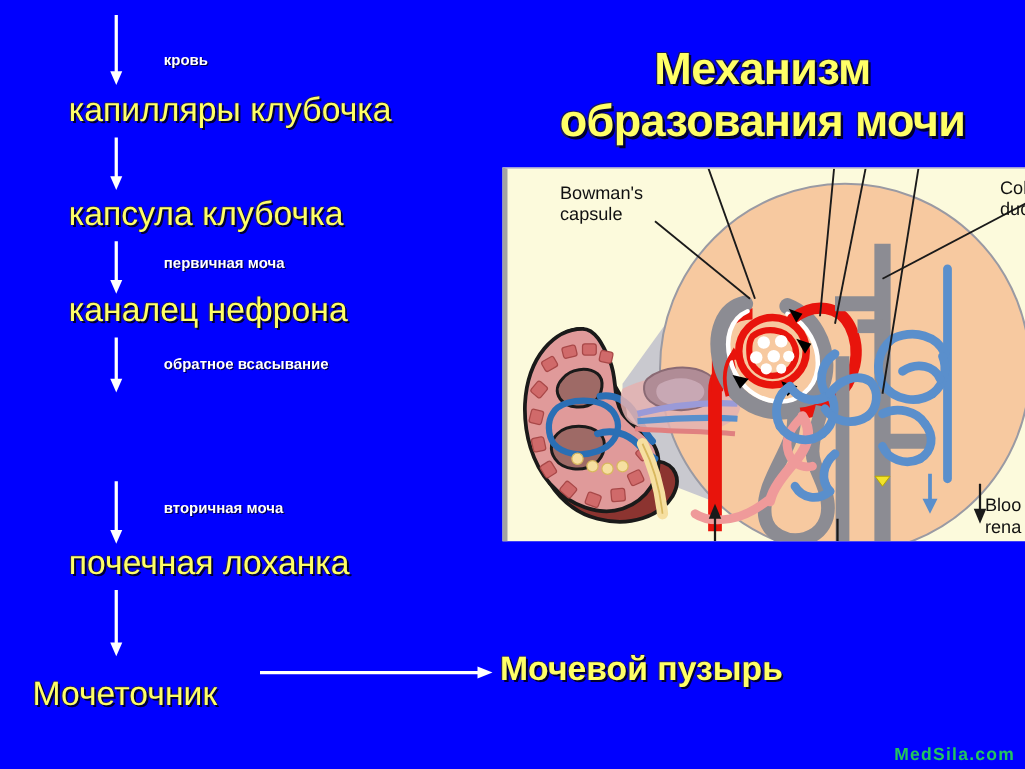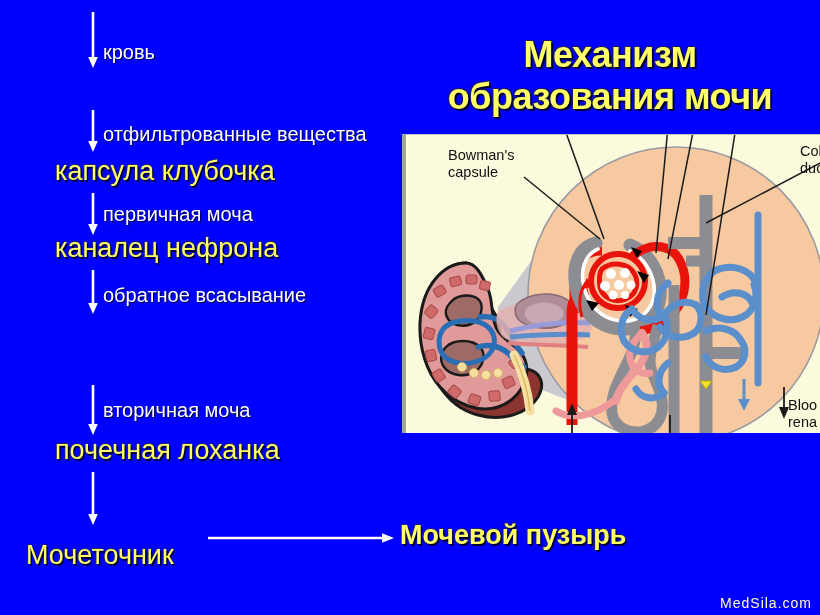--- a/index.html
+++ b/index.html
@@ -43,25 +43,26 @@
     line-height: 1.1;
     white-space: pre-line;
     text-shadow: 1.5px 1.5px 0 #000033, -1px 0 0 #22226e, 0 -1px 0 #22226e;
   }
   .flow-stage.bold {
     font-weight: 700;
   }
   .flow-label {
     position: absolute;
     color: #ffffff;
-    font-size: 20px;
-    font-weight: 400;
+    font-size: 12px;
+    font-weight: 700;
     line-height: 1;
     text-shadow: 1px 1px 0 #00004d;
     white-space: nowrap;
+    margin-left: 28px;
   }
 
   
   .arrow-v {
     position: absolute;
     width: 14px;
   }
   .arrow-v svg, .arrow-h svg { display: block; overflow: visible; }
   .arrow-h {
     position: absolute;
@@ -88,51 +89,51 @@
     font-family: "Liberation Sans", "DejaVu Sans", sans-serif;
     line-height: 1.18;
     white-space: pre-line;
   }
 
   
   .watermark {
     position: absolute;
     right: 8px;
     bottom: 4px;
-    color: #fef9c3;
+    color: #22c55e;
     font-size: 14px;
-    font-weight: 400;
+    font-weight: 700;
     letter-spacing: 1px;
     font-family: "Liberation Sans", "DejaVu Sans", sans-serif;
   }
 </style>
 </head>
 <body>
 
 <div id="slide">
 
   <div class="title">Механизм
 образования мочи</div>
 
   <div class="arrow-v" style="left:86px; top:12px; height:56px;">
     <svg width="14" height="56" viewBox="0 0 14 56">
       <line x1="7" y1="0" x2="7" y2="47" stroke="#ffffff" stroke-width="2.6"></line>
       <polygon points="7,56 2.2,45 11.8,45" fill="#ffffff"></polygon>
     </svg>
   </div>
   <div class="flow-label" style="left:103px; top:42px;">кровь</div>
 
+  <div class="flow-stage" style="left:55px; top:74px;">капилляры клубочка</div>
 
   <div class="arrow-v" style="left:86px; top:110px; height:42px;">
     <svg width="14" height="42" viewBox="0 0 14 42">
       <line x1="7" y1="0" x2="7" y2="33" stroke="#ffffff" stroke-width="2.6"></line>
       <polygon points="7,42 2.2,31 11.8,31" fill="#ffffff"></polygon>
     </svg>
   </div>
-  <div class="flow-label" style="left:103px; top:124px;">отфильтрованные вещества</div>
 
   <div class="flow-stage" style="left:55px; top:157px;">капсула клубочка</div>
 
   <div class="arrow-v" style="left:86px; top:193px; height:42px;">
     <svg width="14" height="42" viewBox="0 0 14 42">
       <line x1="7" y1="0" x2="7" y2="33" stroke="#ffffff" stroke-width="2.6"></line>
       <polygon points="7,42 2.2,31 11.8,31" fill="#ffffff"></polygon>
     </svg>
   </div>
   <div class="flow-label" style="left:103px; top:204px;">первичная моча</div>

